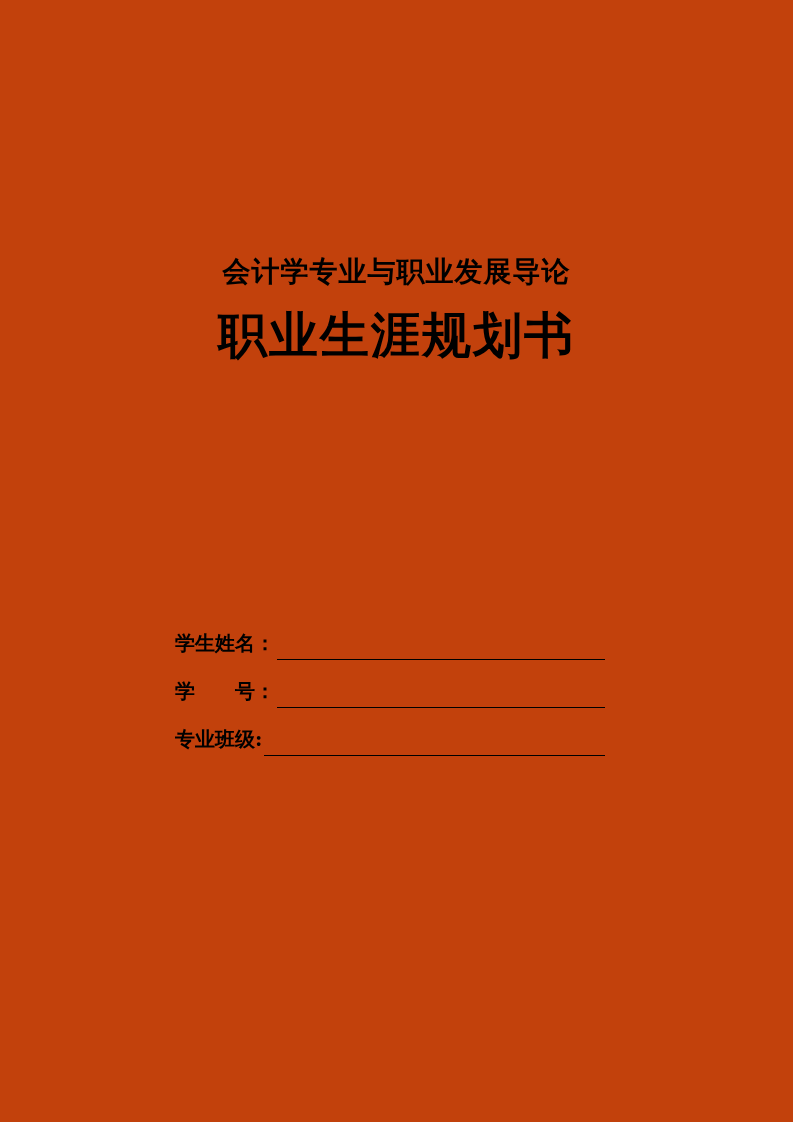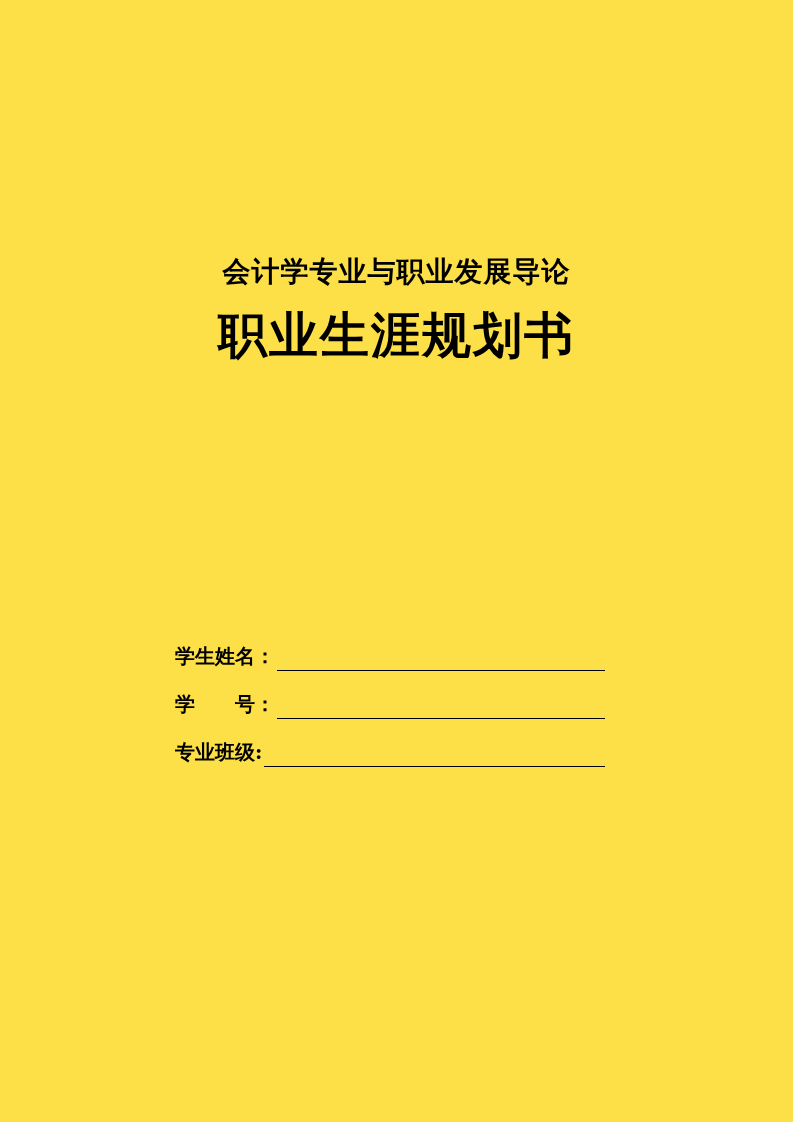--- a/index.html
+++ b/index.html
@@ -4,21 +4,21 @@
 <style>
   html, body {
     margin: 0;
     padding: 0;
     background: #ffffff;
   }
   .page {
     position: relative;
     width: 793px;
     height: 1122px;
-    background: #fde047;
+    background: #c2410c;
     margin: 0 auto;
     overflow: hidden;
     font-family: "DejaVu Serif", "Liberation Serif", serif;
     color: #000000;
   }
   .title-block {
     position: absolute;
     top: 255px;
     left: 0;
     width: 793px;
@@ -41,21 +41,21 @@
     margin: 0;
   }
   .fields {
     position: absolute;
     top: 633px;
     left: 175px;
     width: 430px;
   }
   .field-row {
     display: flex;
-    align-items: center;
+    align-items: flex-start;
     height: 48px;
   }
   .field-label {
     font-family: "DejaVu Serif", "Liberation Serif", serif;
     font-weight: bold;
     font-size: 20px;
     white-space: pre;
     line-height: 1;
     padding-bottom: 3px;
   }

